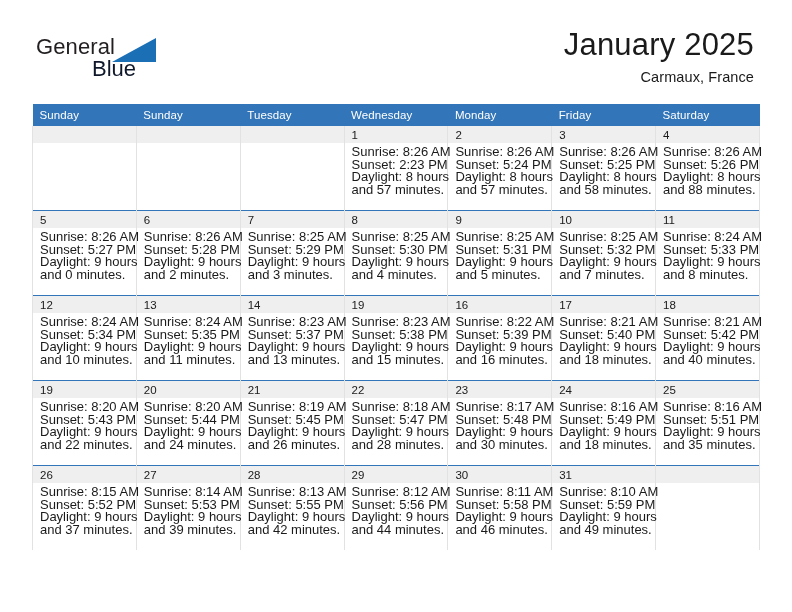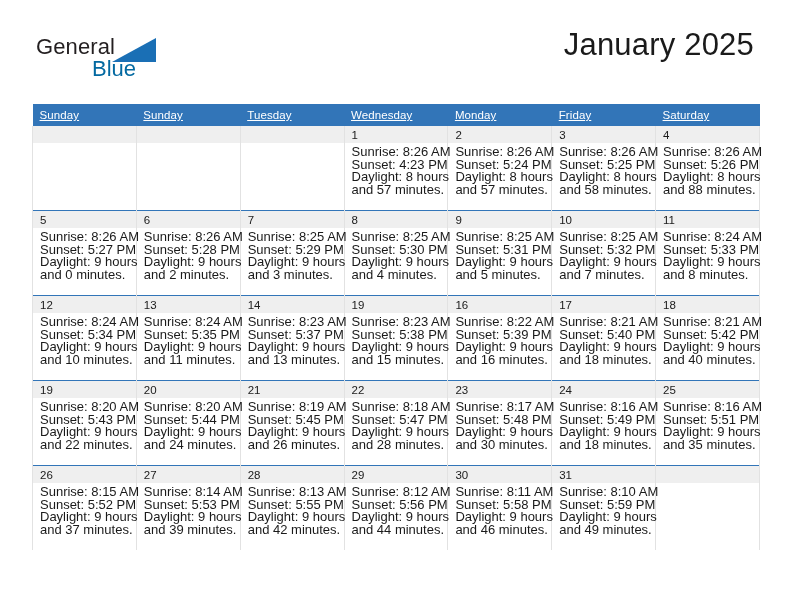--- a/index.html
+++ b/index.html
@@ -53,21 +53,21 @@
     height: 0;
     border-top: 0 solid transparent;
     border-left: 0 solid transparent;
   }
   .logo-triangle svg { display: block; }
   .logo-blue {
     position: absolute;
     left: 56px;
     top: 22px;
     font-size: 22px;
-    color: #0369a1;
+    color: #0f172a;
     font-family: "Liberation Sans", sans-serif;
   }
 
   .title-block {
     position: absolute;
     right: 38px;
     top: 28px;
     text-align: right;
   }
   .cal-title {
@@ -100,21 +100,20 @@
   table.cal th {
     background: #3275b8;
     color: #ffffff;
     font-size: 11.5px;
     font-weight: normal;
     text-align: left;
     padding: 5px 0 5px 7px;
     height: 11px;
     letter-spacing: 0.1px;
     border: none;
-    text-decoration: underline;
   }
   table.cal td {
     vertical-align: top;
     padding: 0;
     border-top: 1px solid #3275b8;
     border-left: 1px solid #e2e2e2;
     border-right: 1px solid #e2e2e2;
     background: #ffffff;
     height: 84px;
   }
@@ -155,20 +154,21 @@
       <span class="logo-triangle">
         <svg width="44" height="24" viewBox="0 0 44 24" xmlns="http://www.w3.org/2000/svg">
           <polygon points="0,24 44,24 44,0" fill="#1a6fb5"></polygon>
         </svg>
       </span>
       <span class="logo-blue">Blue</span>
     </div>
 
     <div class="title-block">
       <h1 class="cal-title">January 2025</h1>
+      <p class="cal-subtitle">Carmaux, France</p>
     </div>
 
   </div>
 
   <div class="calendar">
     <table class="cal">
       <thead>
         <tr>
           <th>Sunday</th>
           <th>Sunday</th>
@@ -187,21 +187,21 @@
             <td class="empty">
               <div class="daynum-band"></div>
             </td>
             <td class="empty">
               <div class="daynum-band"></div>
             </td>
             <td>
               <div class="daynum-band">1</div>
               <div class="cell-body">
                 <div>Sunrise: 8:26 AM</div>
-                <div>Sunset: 4:23 PM</div>
+                <div>Sunset: 2:23 PM</div>
                 <div>Daylight: 8 hours</div>
                 <div>and 57 minutes.</div>
               </div>
             </td>
             <td>
               <div class="daynum-band">2</div>
               <div class="cell-body">
                 <div>Sunrise: 8:26 AM</div>
                 <div>Sunset: 5:24 PM</div>
                 <div>Daylight: 8 hours</div>

